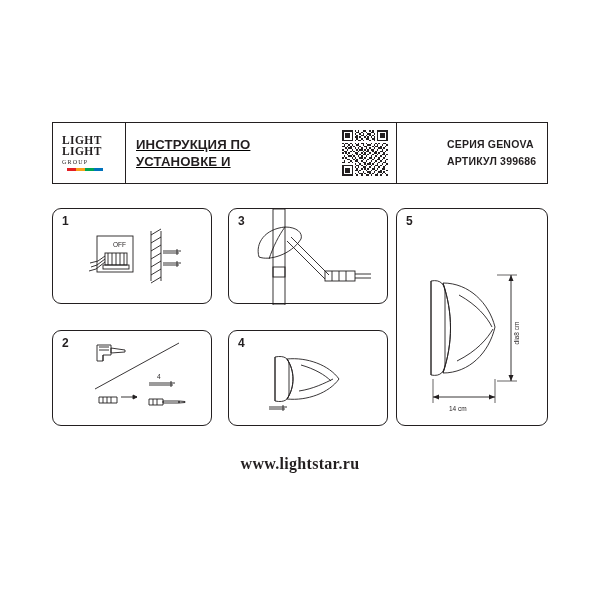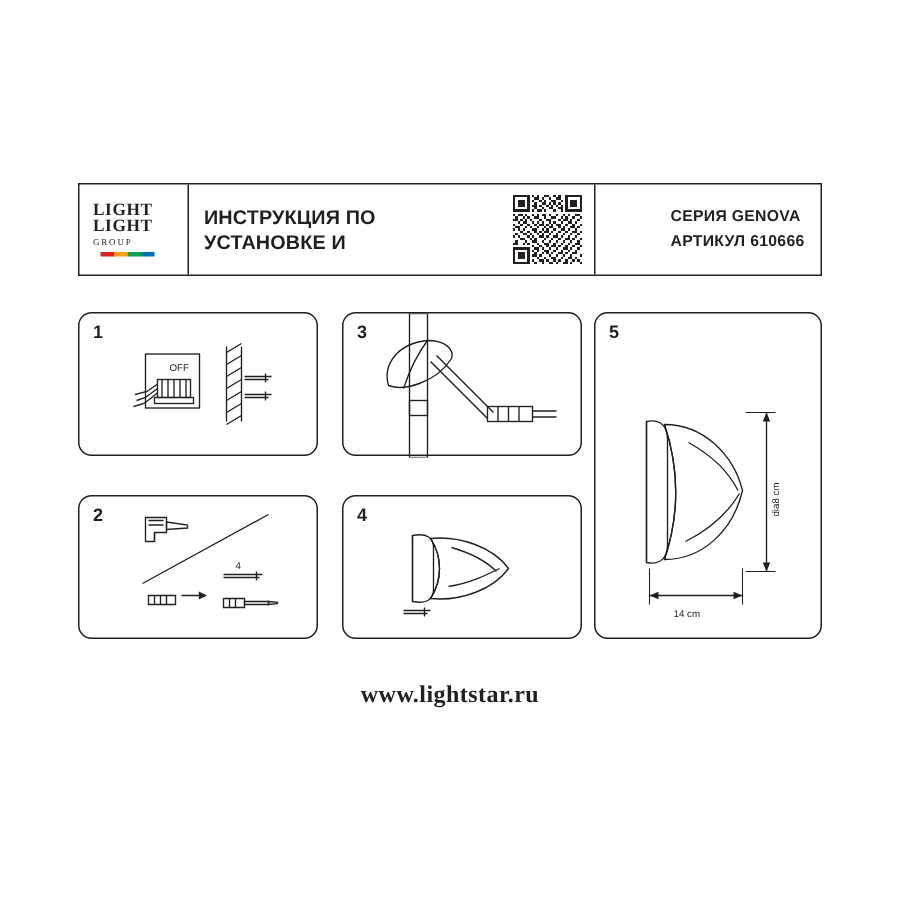--- a/index.html
+++ b/index.html
@@ -73,20 +73,21 @@
     width: 1px;
     background: #231f20;
   }
   .title-cell {
     flex: 1;
     display: flex;
     flex-direction: column;
     justify-content: center;
     padding-left: 10px;
     box-sizing: border-box;
+    text-decoration: underline;
   }
   .title-line {
     font-size: 13.2px;
     font-weight: 700;
     color: #231f20;
     line-height: 17px;
     letter-spacing: 0.1px;
   }
   .qr-cell {
     width: 62px;
@@ -428,21 +429,21 @@
             <rect x="24" y="28" width="1" height="1"></rect>
             <rect x="28" y="28" width="1" height="1"></rect>
         </g>
       </svg>
     </div>
 
     <div class="header-divider"></div>
 
     <div class="meta-cell">
       <div class="meta-line">СЕРИЯ GENOVA</div>
-      <div class="meta-line">АРТИКУЛ 610666</div>
+      <div class="meta-line">АРТИКУЛ 399686</div>
     </div>
   </div>
 
   <div class="panel" id="panel-1">
     <div class="panel-num">1</div>
     <svg class="fig" width="160" height="96" viewBox="0 0 160 96">
       <g fill="none" stroke="#231f20" stroke-width="0.9">
 
         <rect x="44" y="27" width="36" height="36"></rect>
         <rect x="52" y="44" width="22" height="12"></rect>

